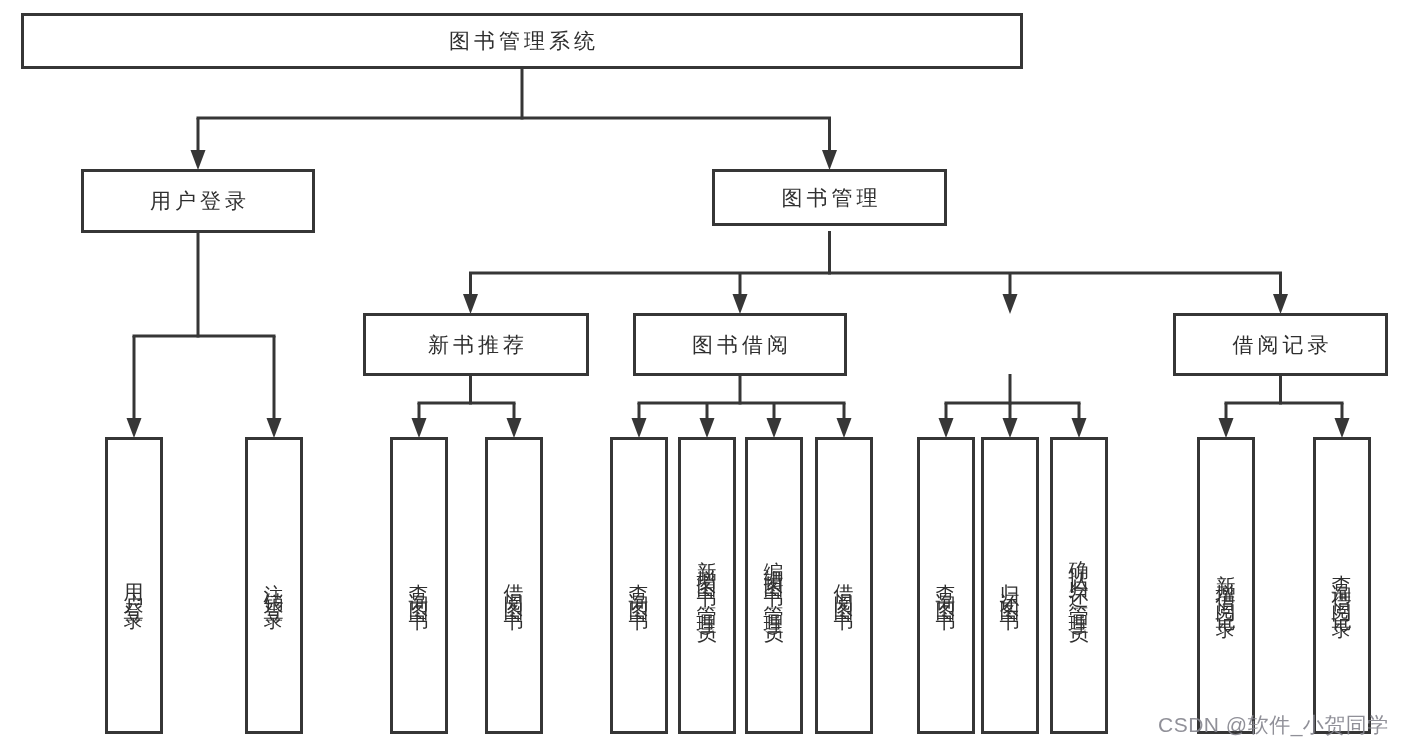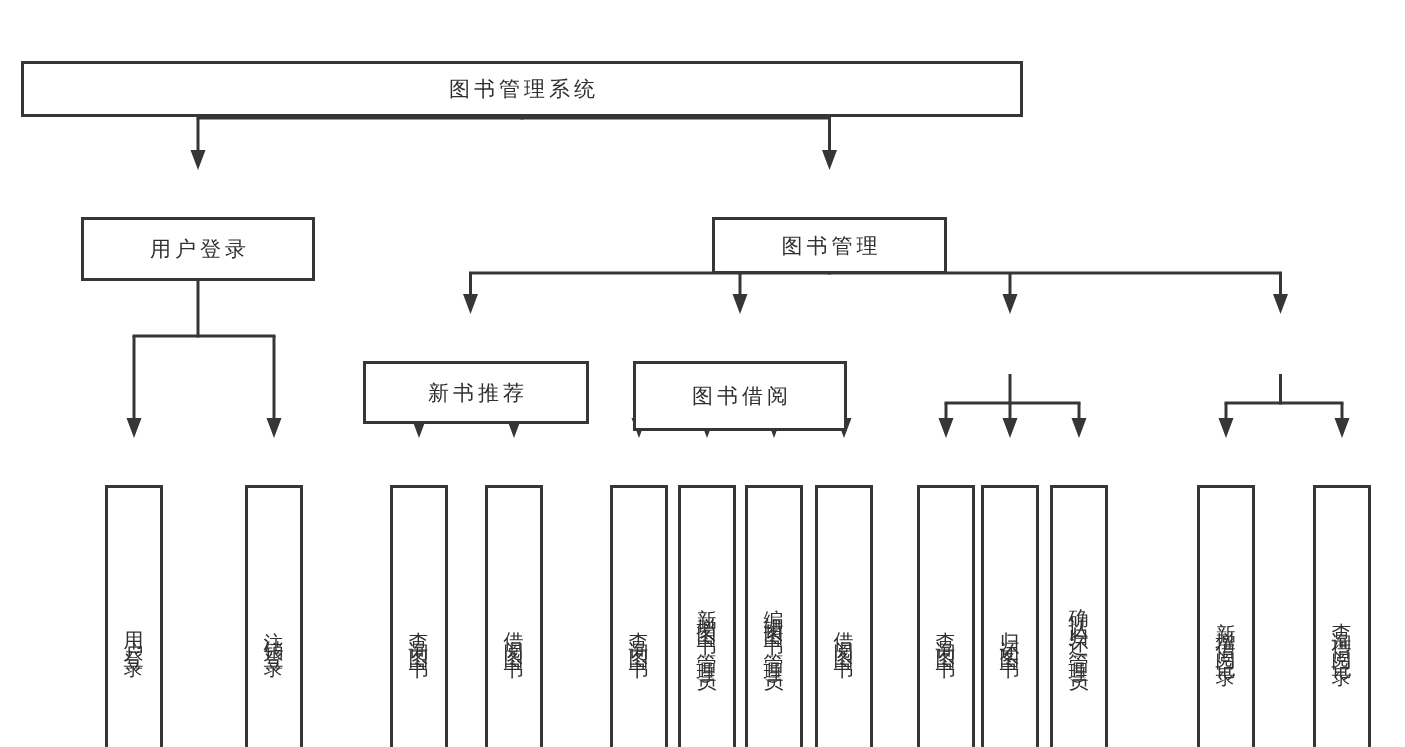--- a/index.html
+++ b/index.html
@@ -17,21 +17,20 @@
     position:absolute;
     box-sizing:border-box;
     background:#ffffff;
     border:3px solid #363636;
     display:flex;
     align-items:center;
     justify-content:center;
     color:#2f2f2f;
     z-index:2;
     text-align:center;
-    margin-top:48px;
   }
   .h{font-size:21px;letter-spacing:4px;text-indent:4px;white-space:nowrap;}
   .v{
     writing-mode:vertical-lr;
     text-orientation:mixed;
     font-size:20px;
     letter-spacing:9px;
     line-height:1;
   }
   #watermark{
@@ -103,33 +102,35 @@
       <line x1="1342" y1="403" x2="1342" y2="423"></line>
       <polygon points="1334.5,418 1349.5,418 1342,438"></polygon>
     </svg>
 
   <div class="node h" style="left:21px;top:13px;width:1002px;height:56px">图书管理系统</div>
 
   <div class="node h" style="left:81px;top:169px;width:234px;height:64px">用户登录</div>
   <div class="node h" style="left:712px;top:169px;width:235px;height:57px">图书管理</div>
 
   <div class="node h" style="left:363px;top:313px;width:226px;height:63px">新书推荐</div>
-  <div class="node h" style="left:633px;top:313px;width:214px;height:70px">图书借阅</div>
+  <div class="node h" style="left:633px;top:313px;width:214px;height:63px">图书借阅</div>
+  <div class="node h" style="left:1173px;top:313px;width:215px;height:63px">借阅记录</div>
 
   <div class="node v" style="left:105px;top:437px;width:58px;height:297px">用户登录</div>
   <div class="node v" style="left:245px;top:437px;width:58px;height:297px">注销登录</div>
 
   <div class="node v" style="left:390px;top:437px;width:58px;height:297px">查询图书</div>
   <div class="node v" style="left:485px;top:437px;width:58px;height:297px">借阅图书</div>
 
   <div class="node v" style="left:610px;top:437px;width:58px;height:297px">查询图书</div>
   <div class="node v" style="left:678px;top:437px;width:58px;height:297px">新增图书（管理员）</div>
   <div class="node v" style="left:745px;top:437px;width:58px;height:297px">编辑图书（管理员）</div>
   <div class="node v" style="left:815px;top:437px;width:58px;height:297px">借阅图书</div>
 
   <div class="node v" style="left:917px;top:437px;width:58px;height:297px">查询图书</div>
   <div class="node v" style="left:981px;top:437px;width:58px;height:297px">归还图书</div>
   <div class="node v" style="left:1050px;top:437px;width:58px;height:297px">确认归还（管理员）</div>
 
   <div class="node v" style="left:1197px;top:437px;width:58px;height:297px">新增借阅记录</div>
   <div class="node v" style="left:1313px;top:437px;width:58px;height:297px">查询借阅记录</div>
 
+  <div id="watermark">CSDN @软件_小贺同学</div>
 </div>
 
 </body></html>

